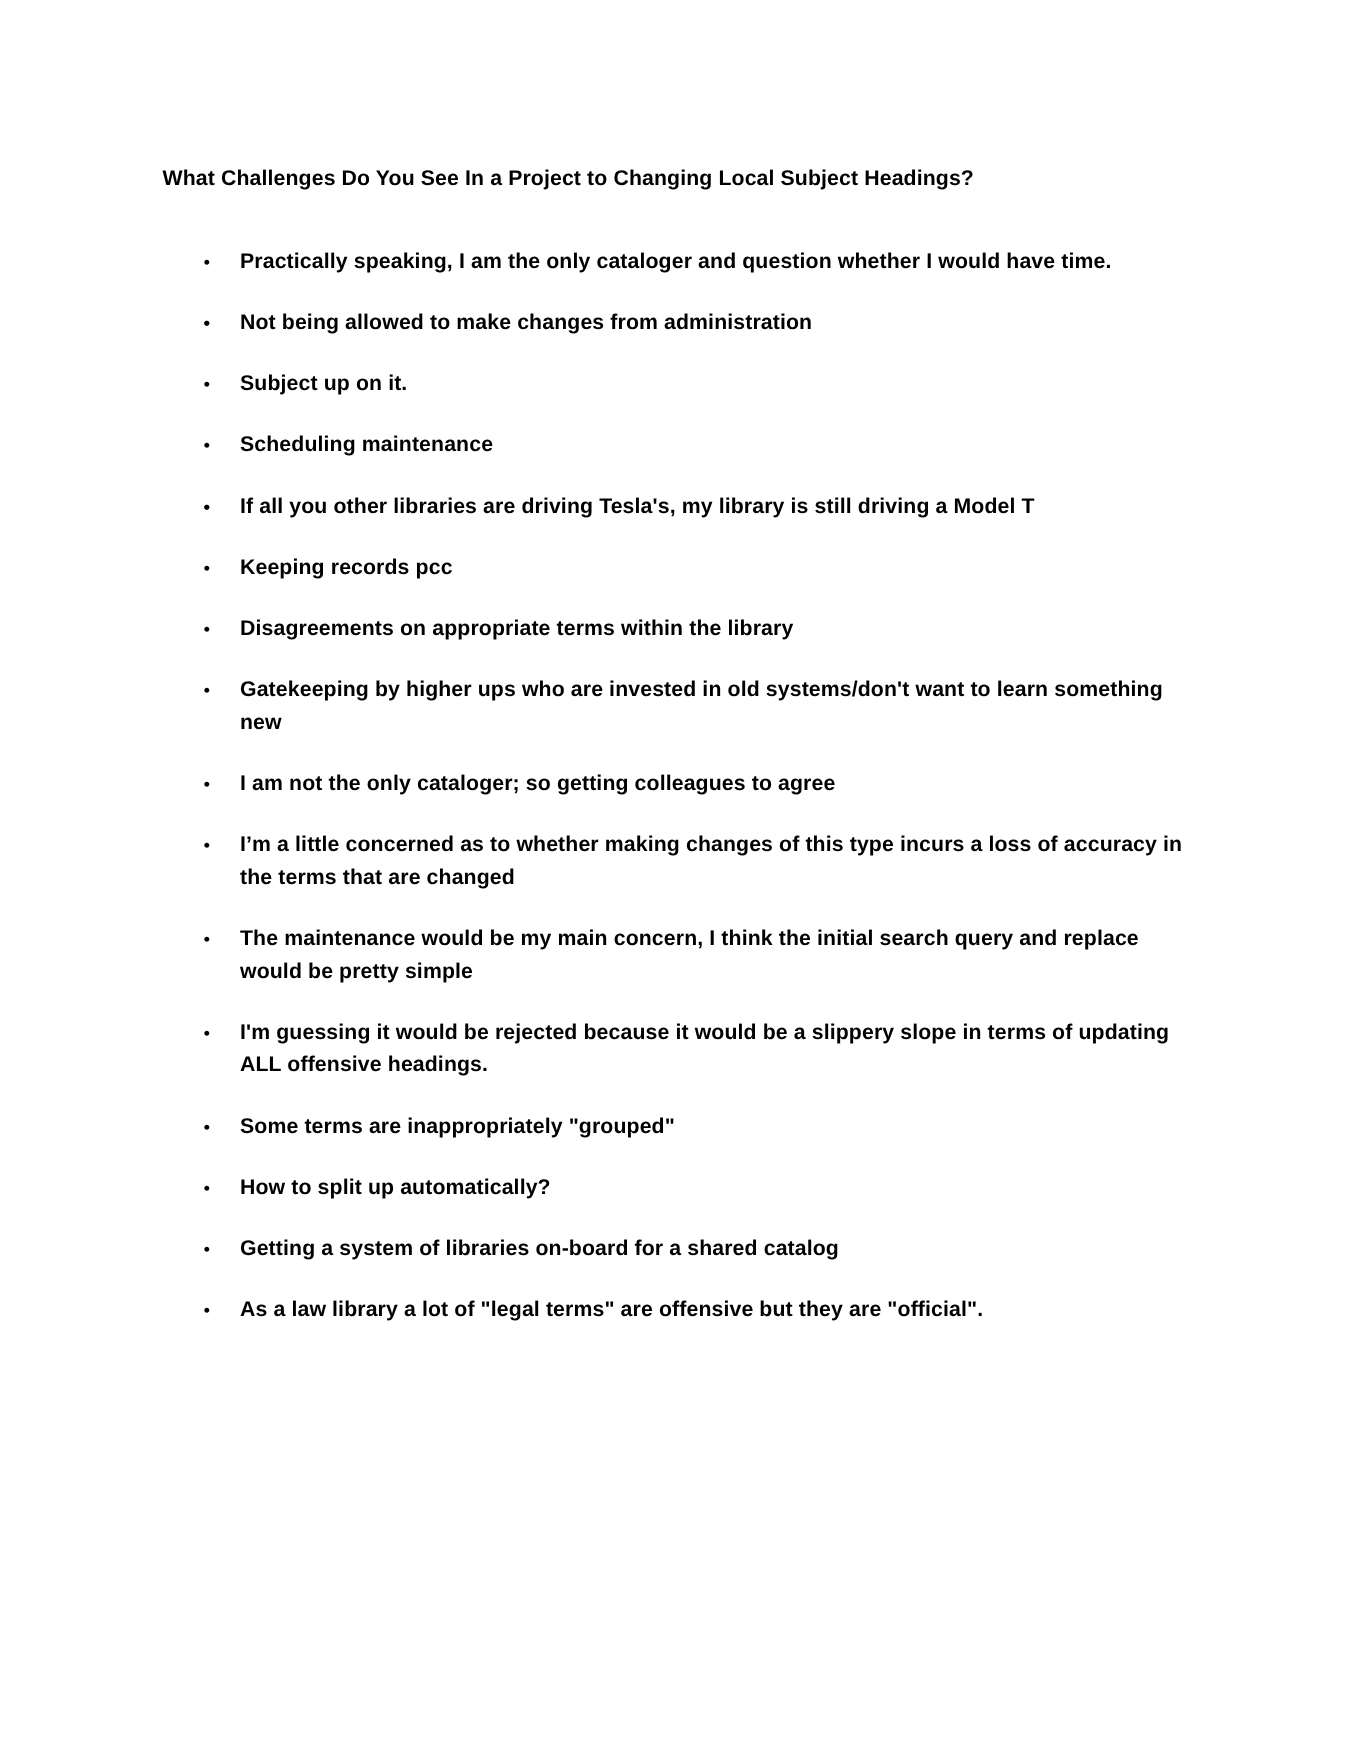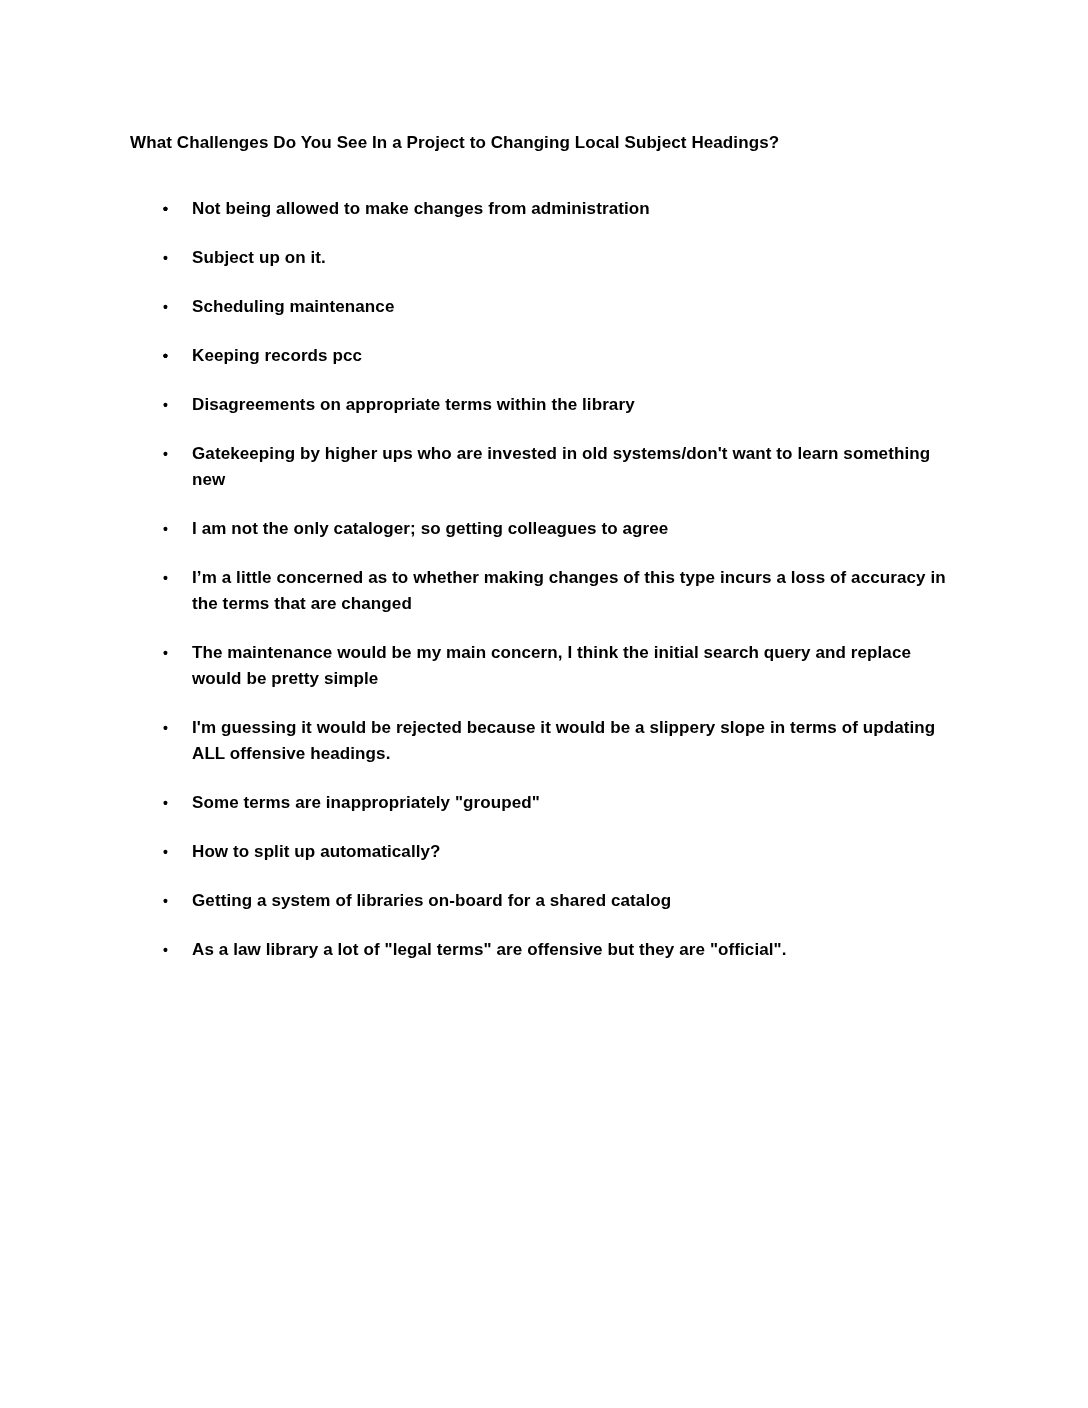--- a/index.html
+++ b/index.html
@@ -47,20 +47,21 @@
 </head>
 <body>
 
 <div class="page">
   <h1 class="doc-title">What Challenges Do You See In a Project to Changing Local Subject Headings?</h1>
 
   <ul class="challenges-list">
 
       <li>
         <span class="bullet-dot">•</span>
+        <span>Practically speaking, I am the only cataloger and question whether I would have time.</span>
       </li>
 
       <li>
         <span class="bullet-dot">•</span>
       </li>
 
       <li>
         <span class="bullet-dot">•</span>
         <span>Not being allowed to make changes from administration</span>
       </li>
@@ -74,20 +75,21 @@
         <span class="bullet-dot">•</span>
         <span>Scheduling maintenance</span>
       </li>
 
       <li>
         <span class="bullet-dot">•</span>
       </li>
 
       <li>
         <span class="bullet-dot">•</span>
+        <span>If all you other libraries are driving Tesla's, my library is still driving a Model T</span>
       </li>
 
       <li>
         <span class="bullet-dot">•</span>
         <span>Keeping records pcc</span>
       </li>
 
       <li>
         <span class="bullet-dot">•</span>
         <span>Disagreements on appropriate terms within the library</span>

